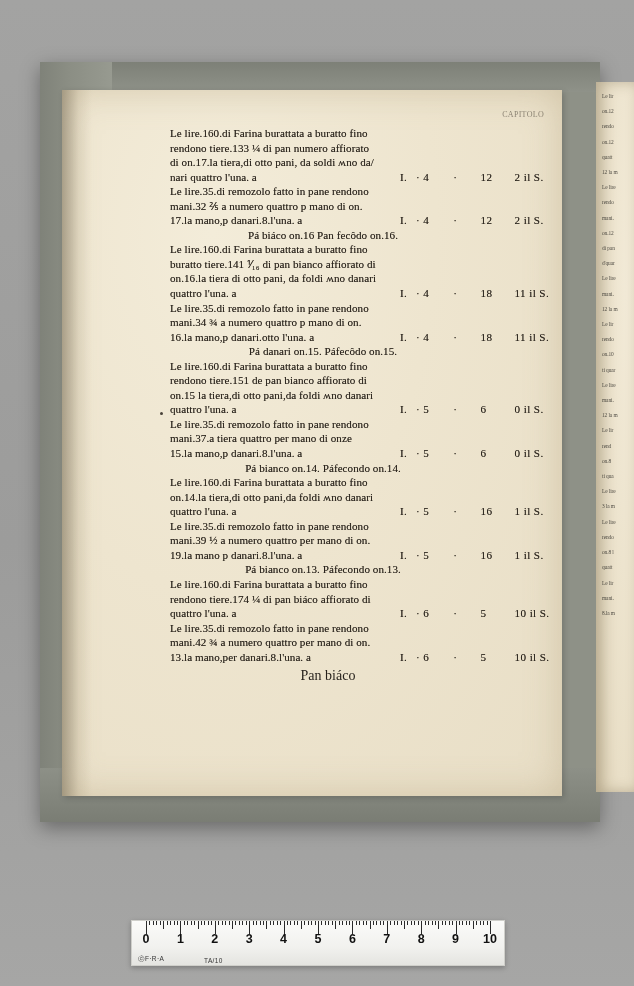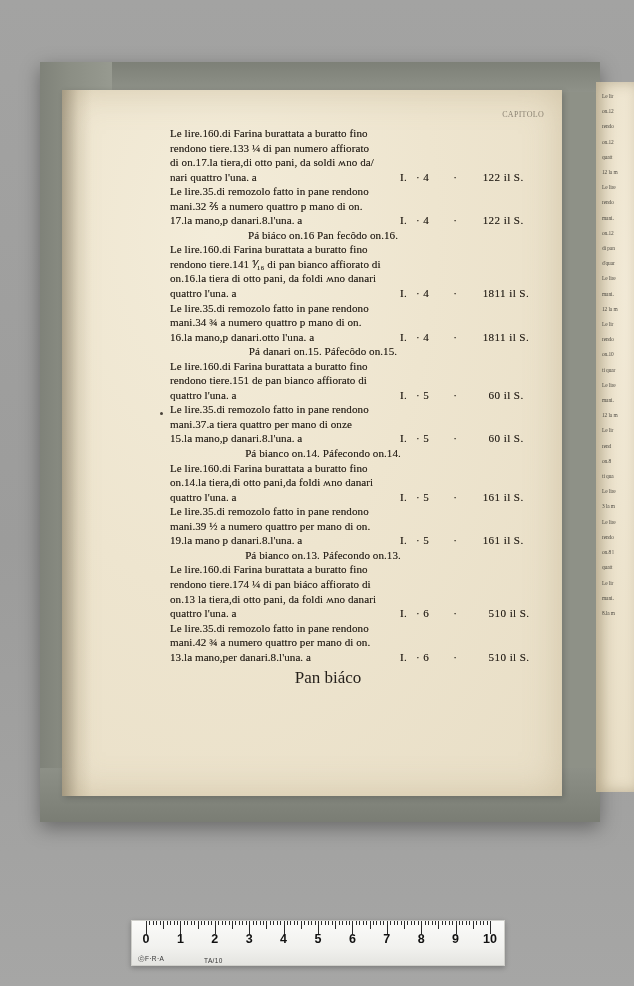--- a/index.html
+++ b/index.html
@@ -108,25 +108,25 @@
     position: absolute;
     right: 0;
     top: 0;
     width: 150px;
     font-size: 11.1px;
     letter-spacing: 0.4px;
     white-space: nowrap;
   }
   .amt .l { display: inline-block; width: 16px; }
   .amt .n1 { display: inline-block; width: 30px; text-align: left; }
-  .amt .n2 { display: inline-block; width: 34px; text-align: right; }
+  .amt .n2 { display: inline-block; width: 34px; text-align: left; margin-left: 20px; }
   .amt .n3 { display: inline-block; text-align: left; }
   .catch {
     text-align: center;
-    font-size: 17px;
+    font-size: 14px;
     padding-top: 4px;
     padding-right: 64px;
   }
   
   .page-head {
     position: absolute;
     right: 18px;
     top: 20px;
     font-size: 8px;
     color: #3a332a;
@@ -215,35 +215,36 @@
         <div class="blk">
           <div class="ln"><span>Le lire.35.di remozolo fatto in pane rendono</span></div>
           <div class="ln"><span>mani.32 ⅖ a numero quattro p mano di on.</span></div>
           <div class="ln"><span>17.la mano,p danari.8.l'una. a</span><span class="amt"><span class="l">I.</span><span>· </span><span class="n1">4</span><span>· </span><span class="n2">12</span><span class="n3">2 il S.</span></span></div>
         </div>
         <div class="blk">
           <div class="ln ctr"><span>Pá biáco on.16  Pan fecôdo on.16.</span></div>
         </div>
         <div class="blk">
           <div class="ln"><span>Le lire.160.di Farina burattata a buratto fino</span></div>
-          <div class="ln"><span>rendono tiere.141 ⅟₁₆ di pan bianco affiorato di</span></div>
+          <div class="ln"><span>buratto tiere.141 ⅟₁₆ di pan bianco affiorato di</span></div>
           <div class="ln"><span>on.16.la tiera di otto pani, da foldi ʍno danari</span></div>
           <div class="ln"><span>quattro l'una. a</span><span class="amt"><span class="l">I.</span><span>· </span><span class="n1">4</span><span>· </span><span class="n2">18</span><span class="n3">11 il S.</span></span></div>
         </div>
         <div class="blk">
           <div class="ln"><span>Le lire.35.di remozolo fatto in pane rendono</span></div>
           <div class="ln"><span>mani.34 ¾ a numero quattro p mano di on.</span></div>
           <div class="ln"><span>16.la mano,p danari.otto l'una. a</span><span class="amt"><span class="l">I.</span><span>· </span><span class="n1">4</span><span>· </span><span class="n2">18</span><span class="n3">11 il S.</span></span></div>
         </div>
         <div class="blk">
           <div class="ln ctr"><span>Pá danari on.15.  Páfecôdo on.15.</span></div>
         </div>
         <div class="blk">
           <div class="ln"><span>Le lire.160.di Farina burattata a buratto  fino</span></div>
           <div class="ln"><span>rendono  tiere.151 de pan  bianco  affiorato di</span></div>
+          <div class="ln"><span>on.15 la tiera,di otto pani,da  foldi ʍno danari</span></div>
           <div class="ln"><span>quattro l'una. a</span><span class="amt"><span class="l">I.</span><span>· </span><span class="n1">5</span><span>· </span><span class="n2">6</span><span class="n3">0 il S.</span></span></div>
         </div>
         <div class="blk">
           <div class="ln"><span>Le lire.35.di remozolo fatto in pane rendono</span></div>
           <div class="ln"><span>mani.37.a tiera quattro per mano di onze</span></div>
           <div class="ln"><span>15.la mano,p danari.8.l'una. a</span><span class="amt"><span class="l">I.</span><span>· </span><span class="n1">5</span><span>· </span><span class="n2">6</span><span class="n3">0 il S.</span></span></div>
         </div>
         <div class="blk">
           <div class="ln ctr"><span>Pá bianco on.14.  Páfecondo on.14.</span></div>
         </div>
@@ -256,21 +257,20 @@
           <div class="ln"><span>Le lire.35.di remozolo fatto in pane  rendono</span></div>
           <div class="ln"><span>mani.39 ½ a numero quattro per mano di on.</span></div>
           <div class="ln"><span>19.la mano p danari.8.l'una. a</span><span class="amt"><span class="l">I.</span><span>· </span><span class="n1">5</span><span>· </span><span class="n2">16</span><span class="n3">1 il S.</span></span></div>
         </div>
         <div class="blk">
           <div class="ln ctr"><span>Pá bianco on.13.  Páfecondo on.13.</span></div>
         </div>
         <div class="blk">
           <div class="ln"><span>Le lire.160.di Farina burattata a buratto  fino</span></div>
           <div class="ln"><span>rendono  tiere.174 ¼ di pan biáco  affiorato di</span></div>
-          <div class="ln"><span>on.13 la tiera,di otto  pani, da foldi ʍno danari</span></div>
           <div class="ln"><span>quattro l'una. a</span><span class="amt"><span class="l">I.</span><span>· </span><span class="n1">6</span><span>· </span><span class="n2">5</span><span class="n3">10 il S.</span></span></div>
         </div>
         <div class="blk">
           <div class="ln"><span>Le lire.35.di remozolo fatto in pane rendono</span></div>
           <div class="ln"><span>mani.42 ¾ a numero quattro per mano di on.</span></div>
           <div class="ln"><span>13.la mano,per danari.8.l'una. a</span><span class="amt"><span class="l">I.</span><span>· </span><span class="n1">6</span><span>· </span><span class="n2">5</span><span class="n3">10 il S.</span></span></div>
         </div>
         <div class="catch">Pan biáco</div>
       </div>
   </div>

